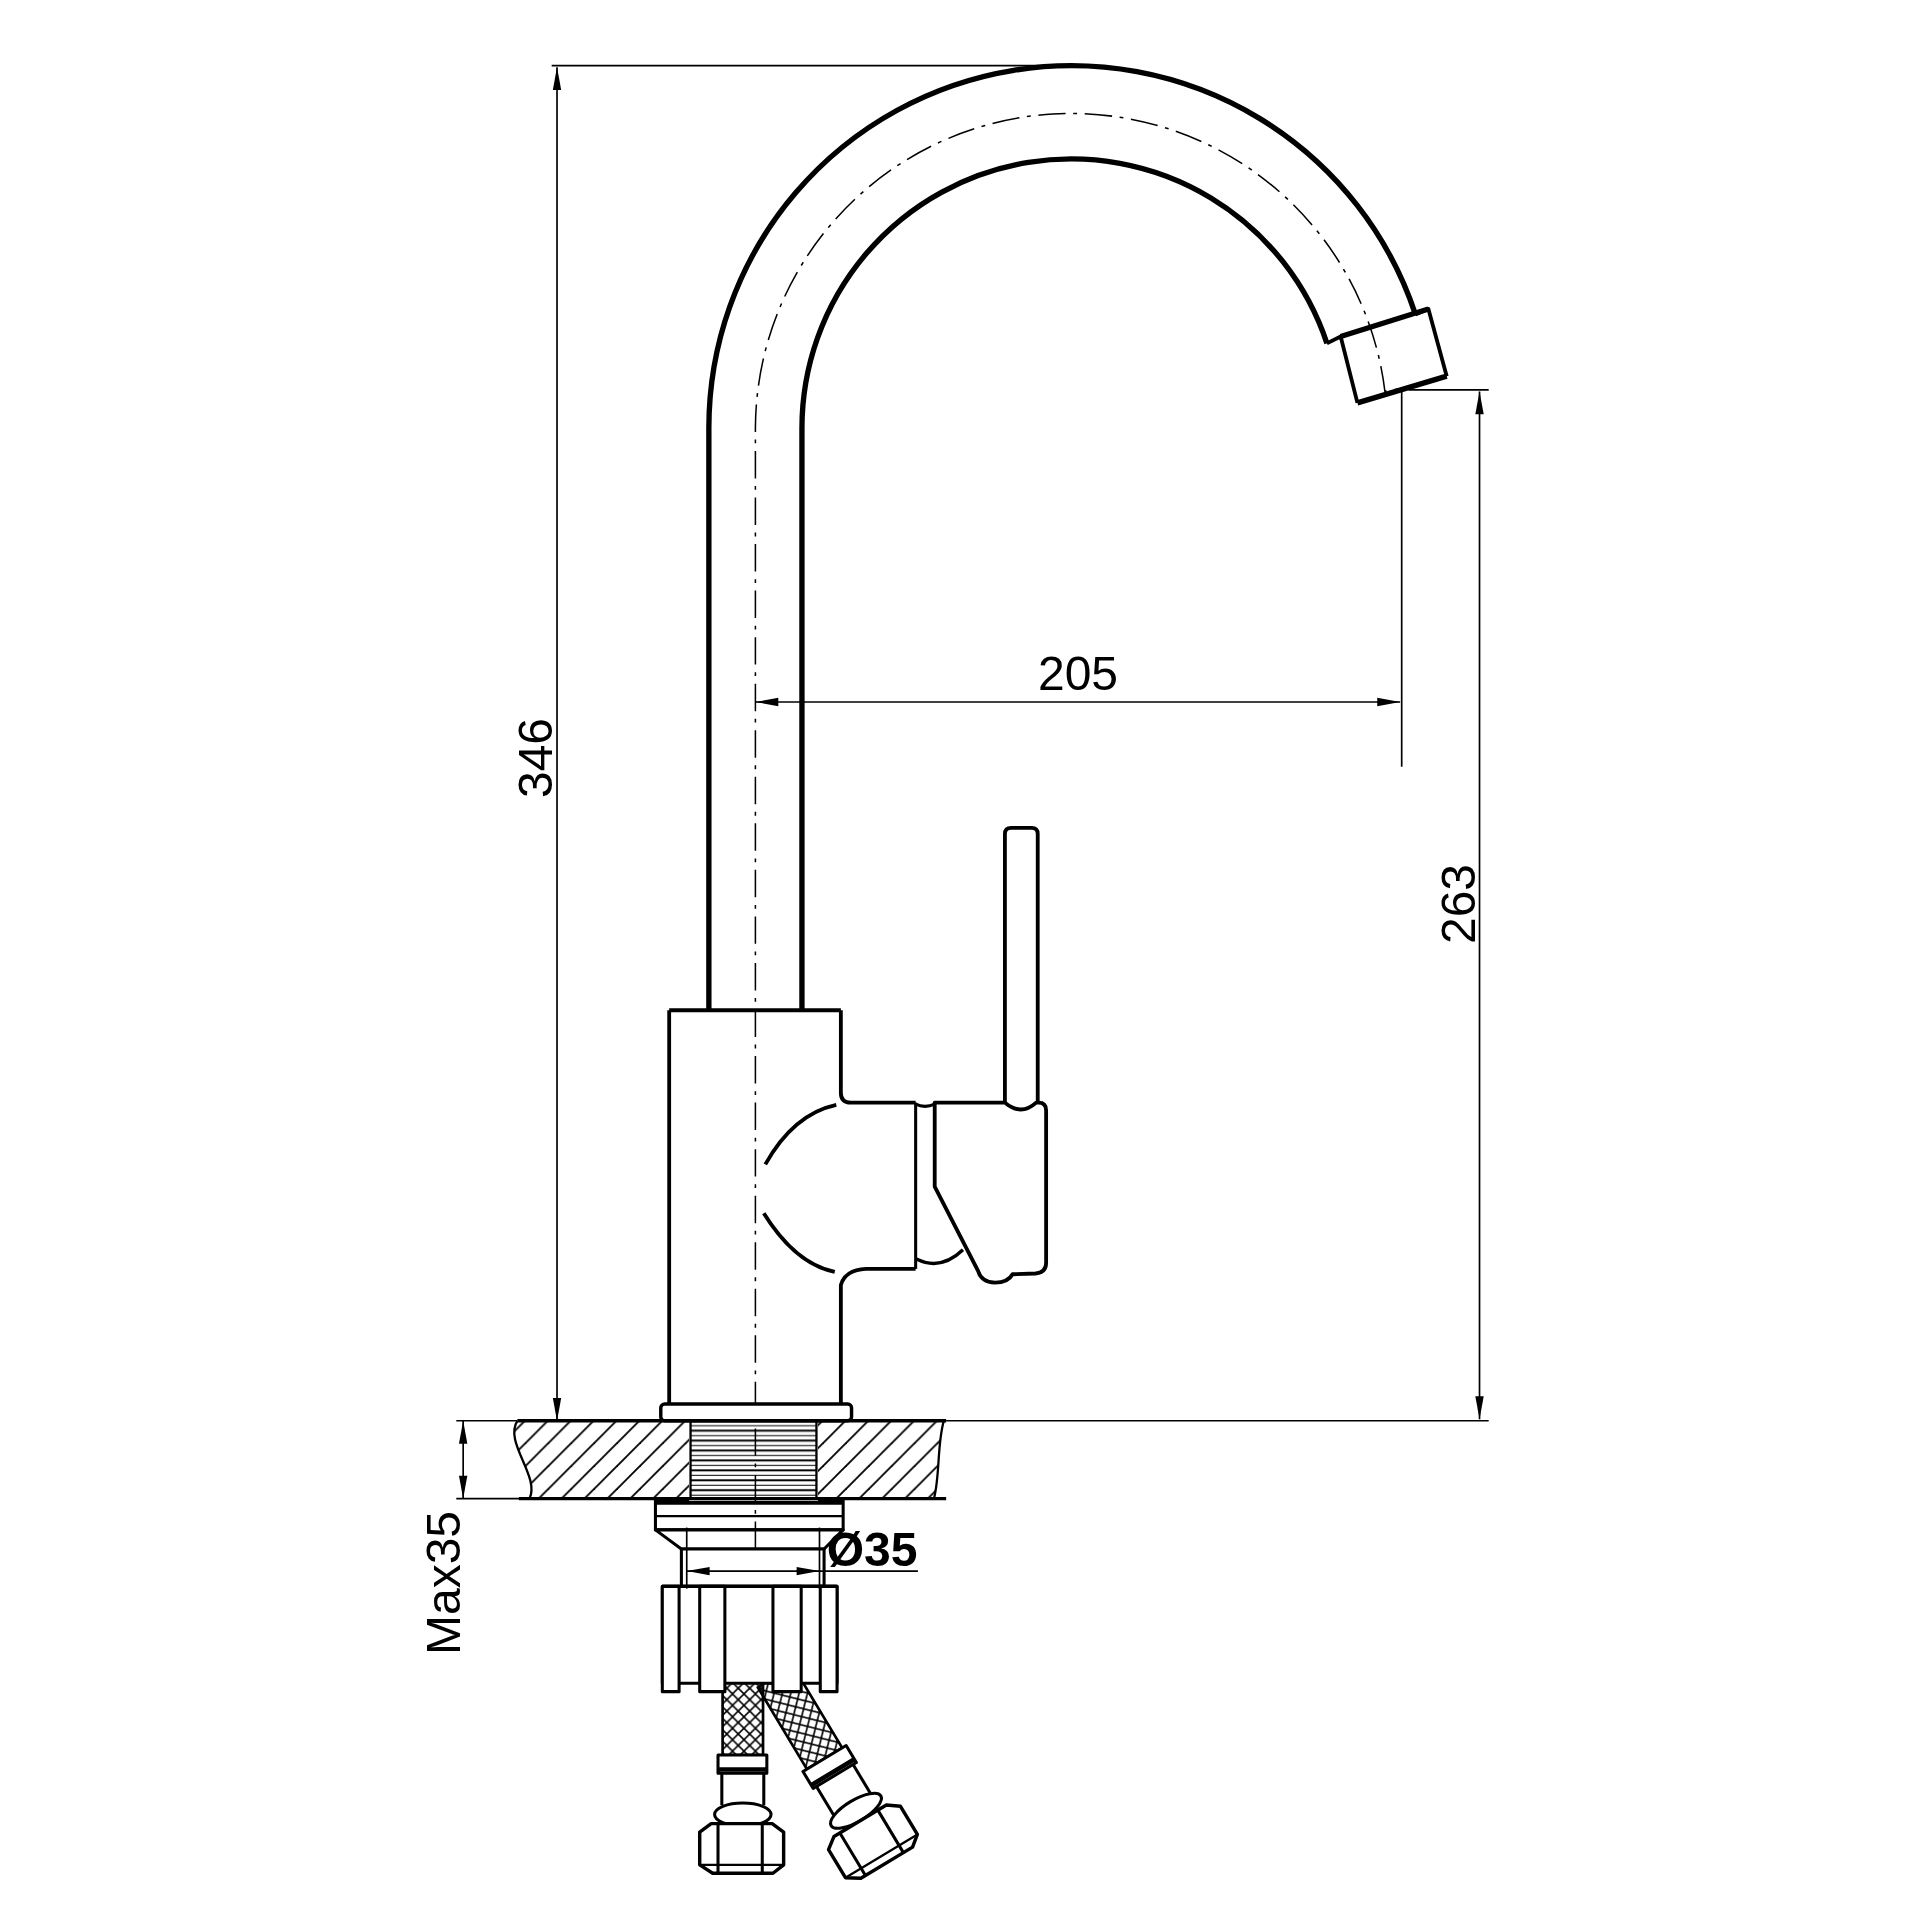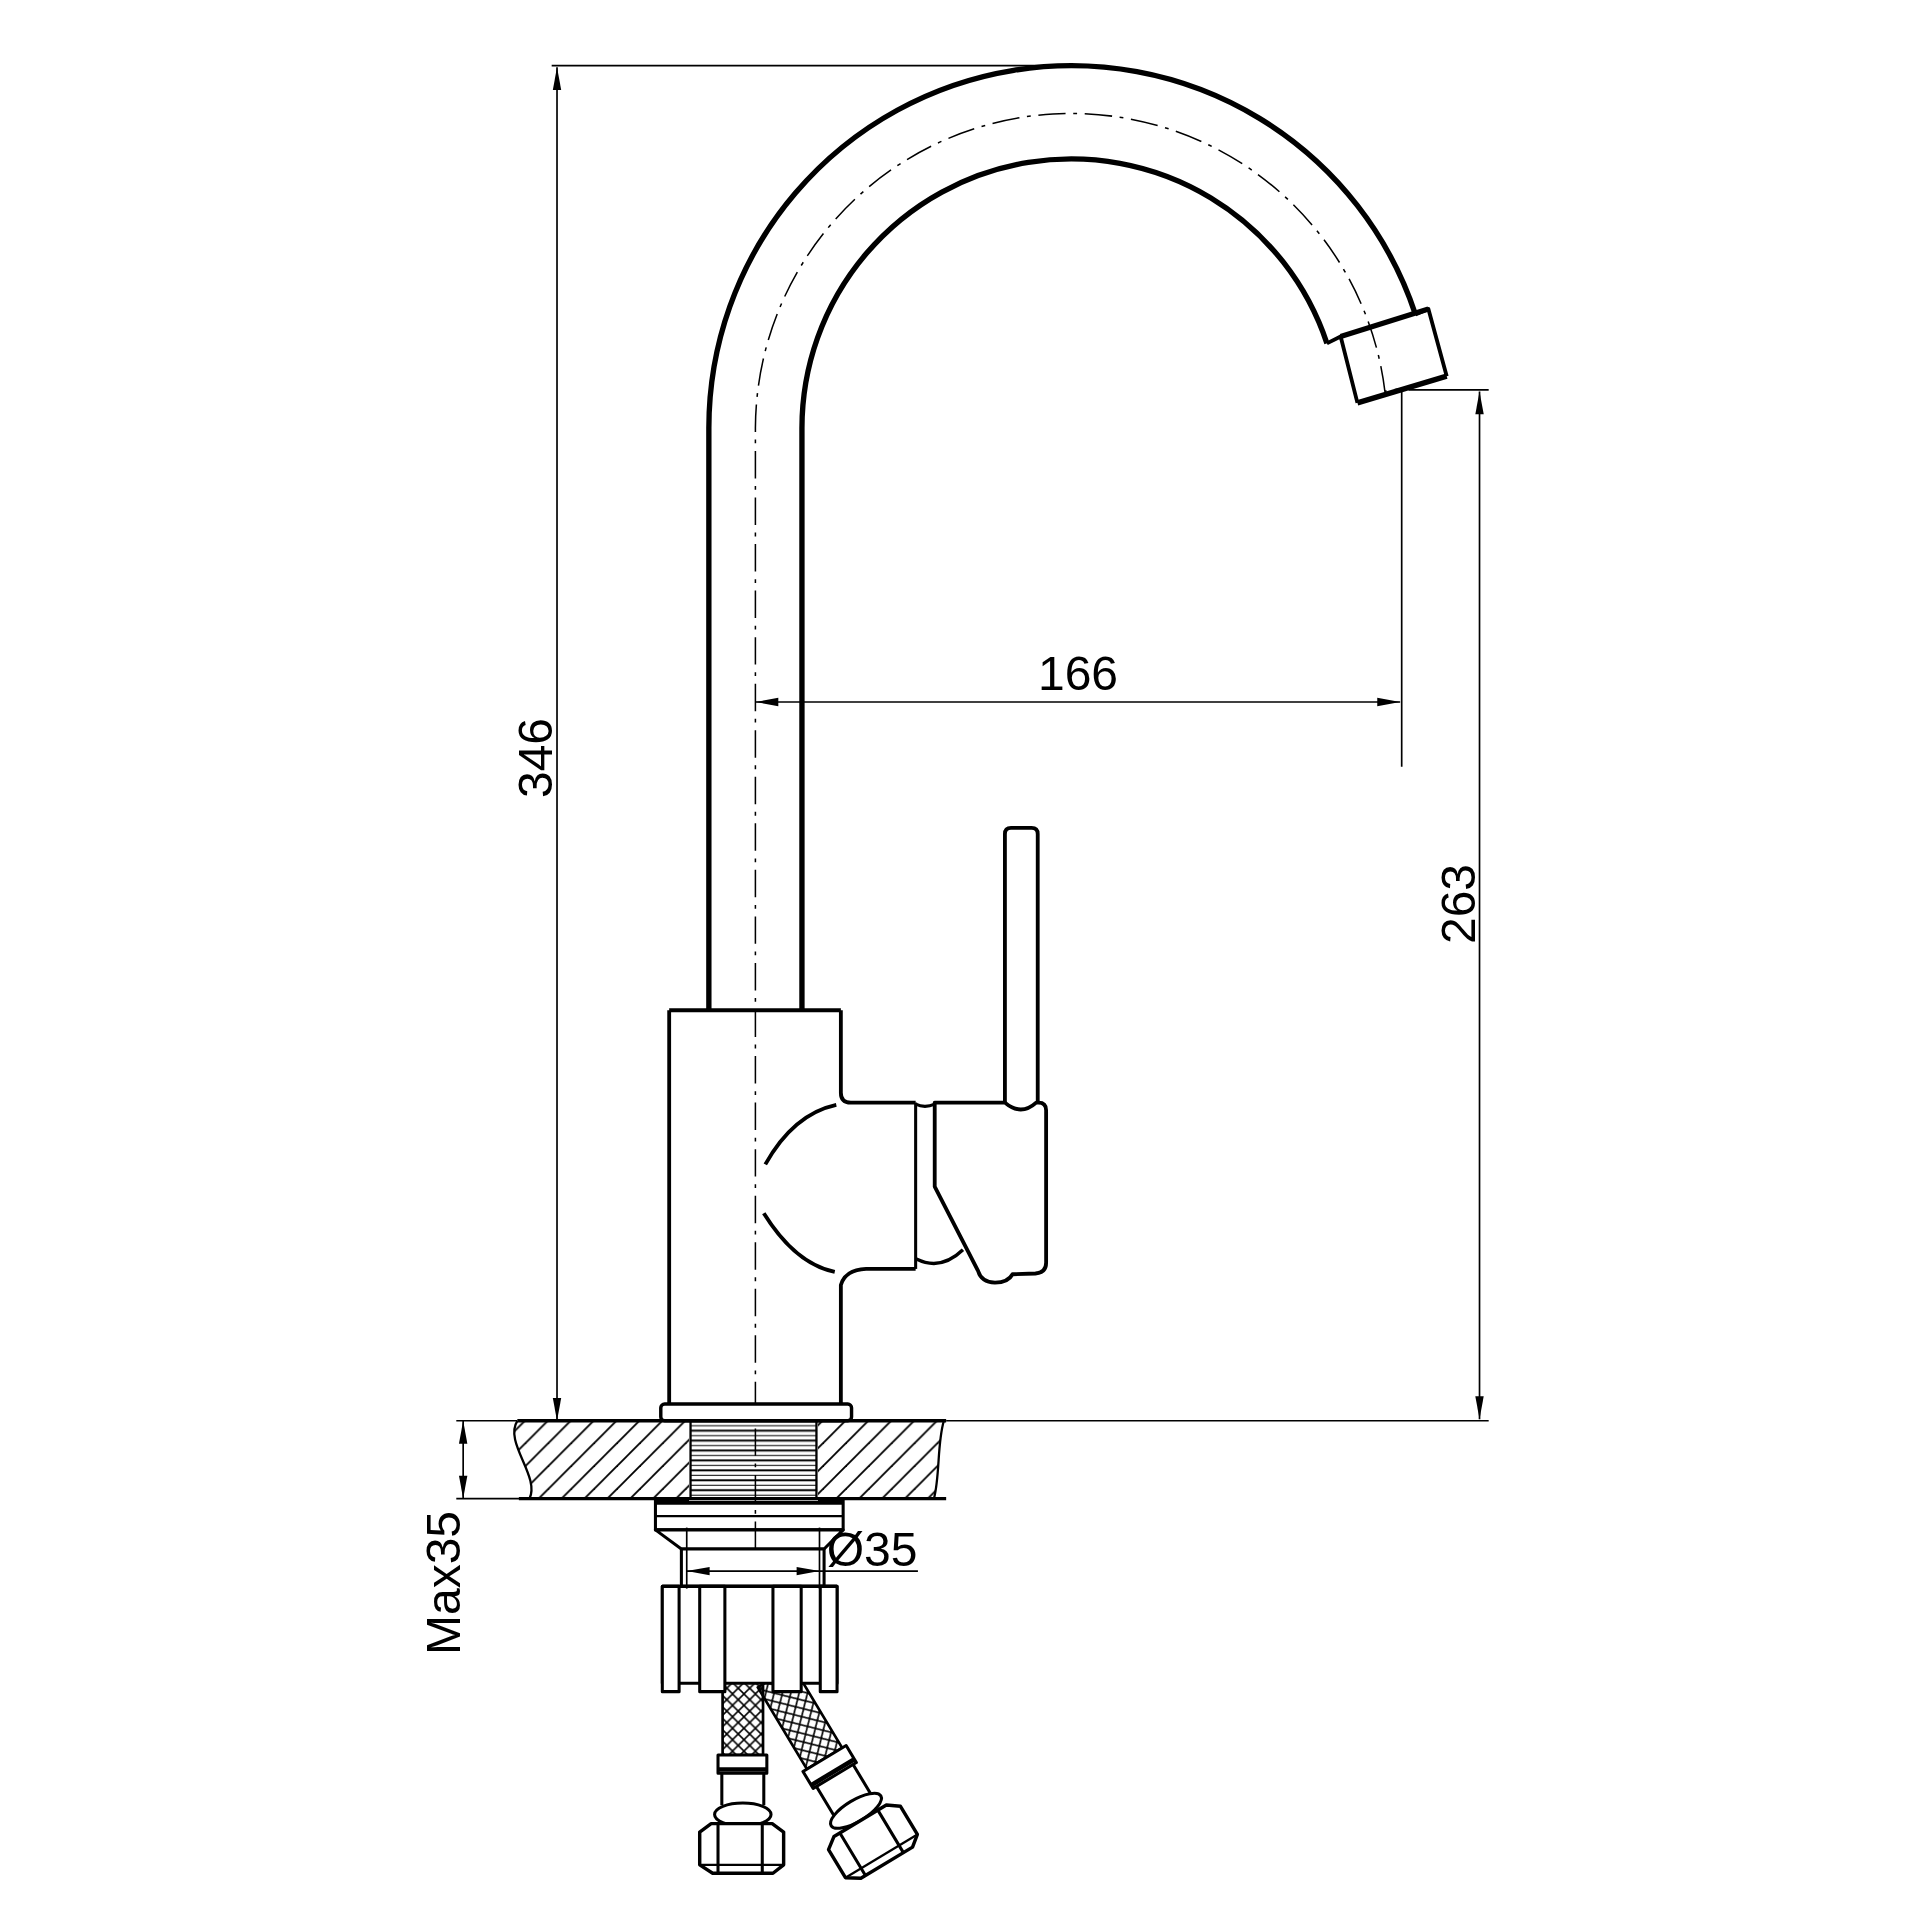--- a/index.html
+++ b/index.html
@@ -164,21 +164,21 @@
       <path d="M900,2002 V2082" stroke-width="2.2" fill="none"></path>
       <path d="M1074,2002 V2082" stroke-width="2.2" fill="none"></path>
       <path d="M900,2059 H1203" stroke-width="2.2" fill="none"></path>
       <polygon points="900,2059 930,2053.5 930,2064.5" stroke="none"></polygon>
       <polygon points="1074,2059 1044,2053.5 1044,2064.5" stroke="none"></polygon>
     </g>
   </svg>
 
   <div class="dim-label vertical" style="left:536px; top:758px;">346</div>
 
-  <div class="dim-label" style="left:1078px; top:674px;">166</div>
+  <div class="dim-label" style="left:1078px; top:674px;">205</div>
 
   <div class="dim-label vertical" style="left:1459px; top:904px;">263</div>
 
   <div class="dim-label vertical" style="left:444px; top:1583px;">Max35</div>
 
-  <div class="dim-label" style="left:872px; top:1550px;">Ø35</div>
+  <div class="dim-label" style="left:872px; top:1550px;font-weight:bold;">Ø35</div>
 </div>
 
 
 </body></html>

